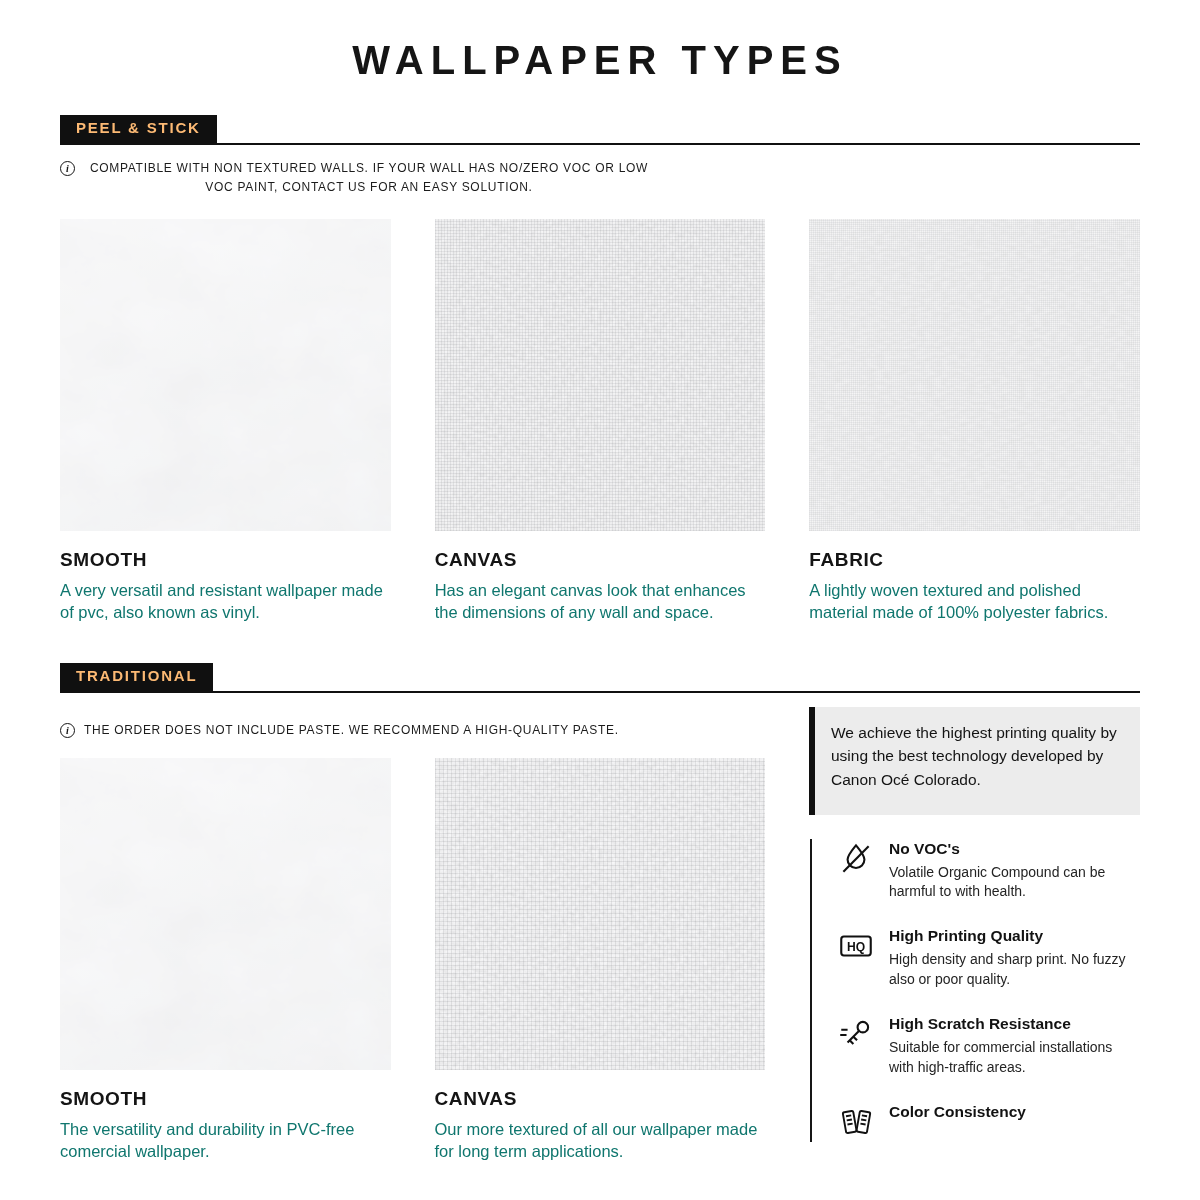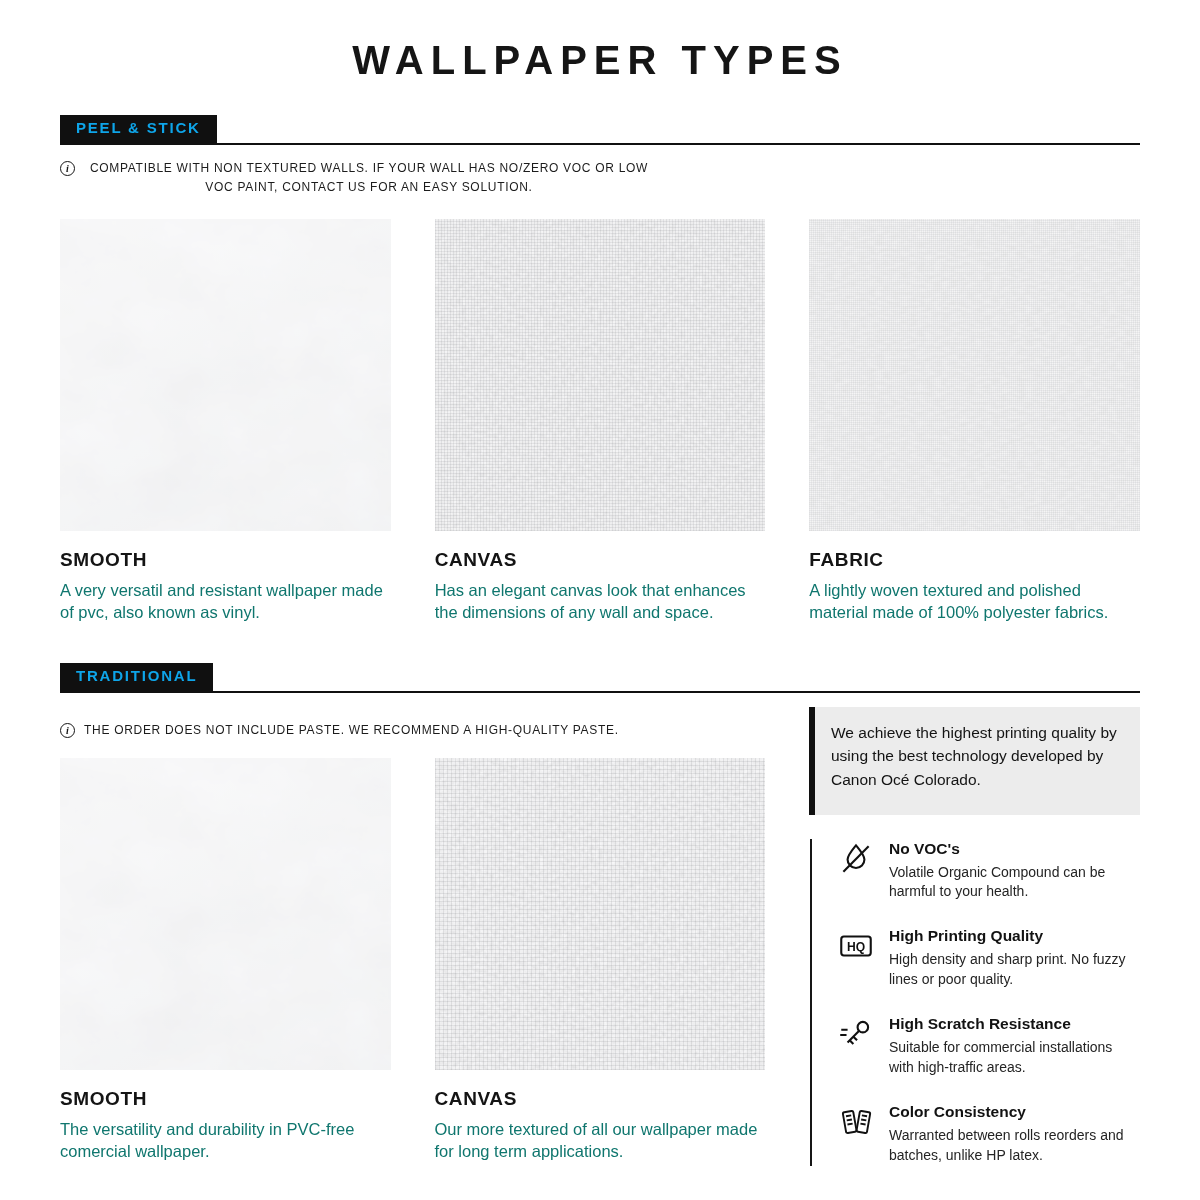--- a/index.html
+++ b/index.html
@@ -13,21 +13,21 @@
 
   
   h1.title {
     margin:38px 0 0; text-align:center;
     font-size:40px; font-weight:700; letter-spacing:7px; color:#151515;
   }
 
   
   .sec-rule { margin-top:32px; border-bottom:2px solid #101010; line-height:0; }
   .tag {
-    display:inline-block; background:#101010; color:#0ea5e9;
+    display:inline-block; background:#101010; color:#fdba74;
     font-size:15px; font-weight:700; letter-spacing:1.8px;
     padding:5px 16px 6px; line-height:1.1; vertical-align:bottom;
   }
 
   
   .note { display:flex; gap:9px; margin-top:14px; align-items:flex-start; }
   .info-badge {
     flex:none; width:15px; height:15px; margin-top:2px;
     border:1.4px solid #141414; border-radius:50%;
     display:flex; align-items:center; justify-content:center;
@@ -234,34 +234,34 @@
 
           <div class="feature">
             <div class="ficon">
               <svg viewBox="0 0 38 38" fill="none">
                 <path d="M19 6c4.5 5.5 8 9.5 8 13.5A8 8 0 0 1 11 19.5C11 15.5 14.5 11.5 19 6z" stroke="#111" stroke-width="2"></path>
                 <line x1="7" y1="31" x2="31" y2="7" stroke="#111" stroke-width="2"></line>
               </svg>
             </div>
             <div class="ftext">
               <h4>No VOC's</h4>
-              <p>Volatile Organic Compound can be harmful to your health.</p>
+              <p>Volatile Organic Compound can be harmful to with health.</p>
             </div>
           </div>
 
           <div class="feature">
             <div class="ficon">
               <svg viewBox="0 0 38 38" fill="none">
                 <rect x="5" y="10" width="28" height="18" rx="2.5" stroke="#111" stroke-width="2"></rect>
                 <text x="19" y="23.5" text-anchor="middle" font-size="11.5" font-weight="bold" font-family="Liberation Sans, sans-serif" fill="#111">HQ</text>
               </svg>
             </div>
             <div class="ftext">
               <h4>High Printing Quality</h4>
-              <p>High density and sharp print. No fuzzy lines or poor quality.</p>
+              <p>High density and sharp print. No fuzzy also or poor quality.</p>
             </div>
           </div>
 
           <div class="feature">
             <div class="ficon">
               <svg viewBox="0 0 38 38" fill="none" stroke="#111">
                 <circle cx="25.5" cy="12.5" r="5" stroke-width="2"></circle>
                 <path d="M22 16 L11 27" stroke-width="2"></path>
                 <path d="M13 25l3.5 3.5M16.5 21.5l3.5 3.5" stroke-width="2"></path>
                 <path d="M5 15h6M4 20h6" stroke-width="1.8"></path>
@@ -281,21 +281,20 @@
                   <path d="M10.5 13h5M10.5 17h5M10.5 21h5"></path>
                 </g>
                 <g transform="rotate(10 26 19)">
                   <rect x="21" y="9" width="10" height="20" rx="1.5"></rect>
                   <path d="M23.5 13h5M23.5 17h5M23.5 21h5"></path>
                 </g>
               </svg>
             </div>
             <div class="ftext">
               <h4>Color Consistency</h4>
-              <p>Warranted between rolls reorders and batches, unlike HP latex.</p>
             </div>
           </div>
 
         </div>
       </aside>
 
     </div>
   </section>
 
 </div>

